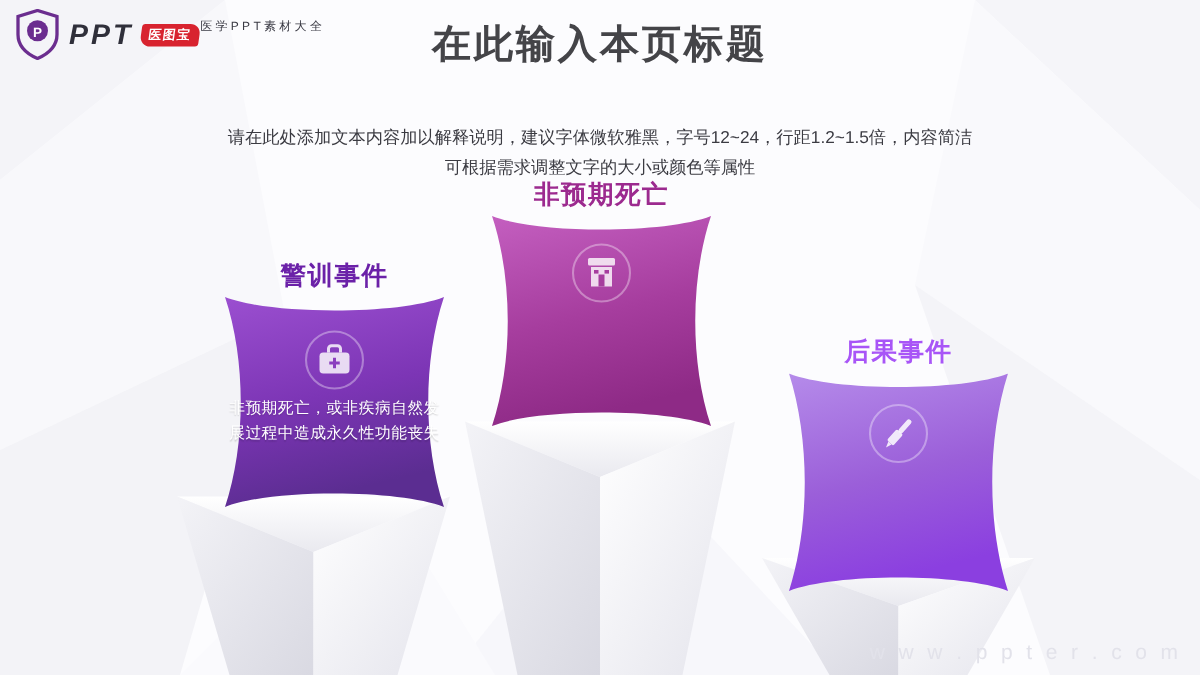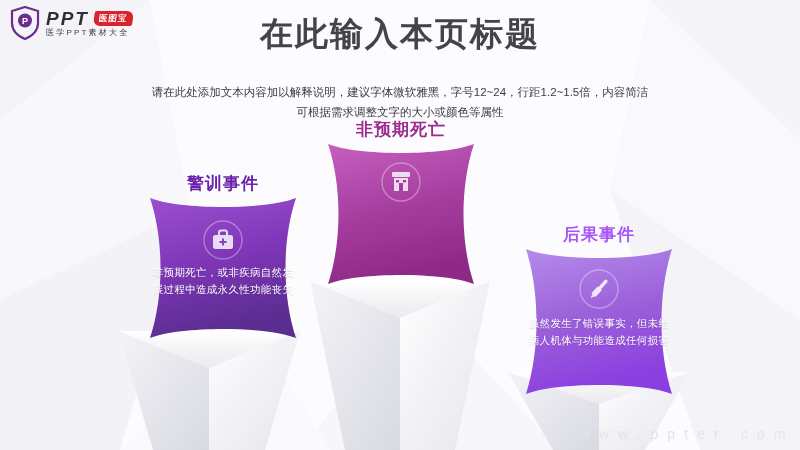--- a/index.html
+++ b/index.html
@@ -13,39 +13,39 @@
 
   
   #bg { position:absolute; inset:0; z-index:0; }
 
   
   #logo {
     position:absolute; left:10px; top:6px;
     display:flex; align-items:center; gap:6px; z-index:6;
   }
   #logo .shield { width:30px; height:34px; flex:0 0 auto; }
-  #logo .txtwrap { display:flex; flex-direction:column; gap:1px; }
+  #logo .txtwrap { display:flex; flex-direction:row; gap:1px; }
   #logo .row1 { display:flex; align-items:center; gap:5px; }
   #logo .ppt {
     font-size:19px; font-weight:bold; color:#2f2f3a;
     letter-spacing:2px; line-height:1; font-style:italic;
   }
   #logo .badge {
     background:#d8232f; color:#fff; font-size:8.5px; line-height:1;
     padding:3px 5px 3px 5px; border-radius:2px 7px 2px 7px;
     letter-spacing:1px; font-weight:bold; transform:skewX(-8deg);
   }
   #logo .sub {
     font-size:8px; color:#3a3a44; letter-spacing:2.2px; line-height:1;
   }
 
   
   #page-title {
     position:absolute; top:12px; left:0; width:100%;
-    text-align:center; font-size:33px; font-weight:bold;
+    text-align:center; font-size:26px; font-weight:bold;
     color:#444448; letter-spacing:2px; z-index:5;font-family:Liberation Mono, monospace;
   }
   #subtitle {
     position:absolute; top:62px; left:0; width:100%;
     text-align:center; font-size:11.5px; color:#3b3b42;
     line-height:1.75; z-index:5;margin-top:20px;
   }
   #subtitle div { white-space:nowrap; }
 
   
@@ -213,16 +213,15 @@
   <div class="icon-circle" style="left:67px; top:42px;">
     <svg width="48" height="48" viewBox="0 0 48 48">
       <circle cx="24" cy="24" r="19" fill="none" stroke="#ffffff" stroke-opacity=".35" stroke-width="1.4"></circle>
       <g transform="rotate(42 24 24)">
         <rect x="22.3" y="12" width="3.4" height="11" rx="1.5" fill="#ffffff" fill-opacity=".85"></rect>
         <rect x="21.2" y="22.5" width="5.6" height="10" rx="1.2" fill="#ffffff" fill-opacity=".85"></rect>
         <path d="M22.6 32.5 L25.4 32.5 L24 36.5 Z" fill="#ffffff" fill-opacity=".85"></path>
       </g>
     </svg>
   </div>
-  <div class="card-body" style="top:92px;">虽然发生了错误事实，但未给病人机体与功能造成任何损害</div>
 </div>
 
 <div id="watermark">w w w . p p t e r . c o m</div>
 
 </body></html>

